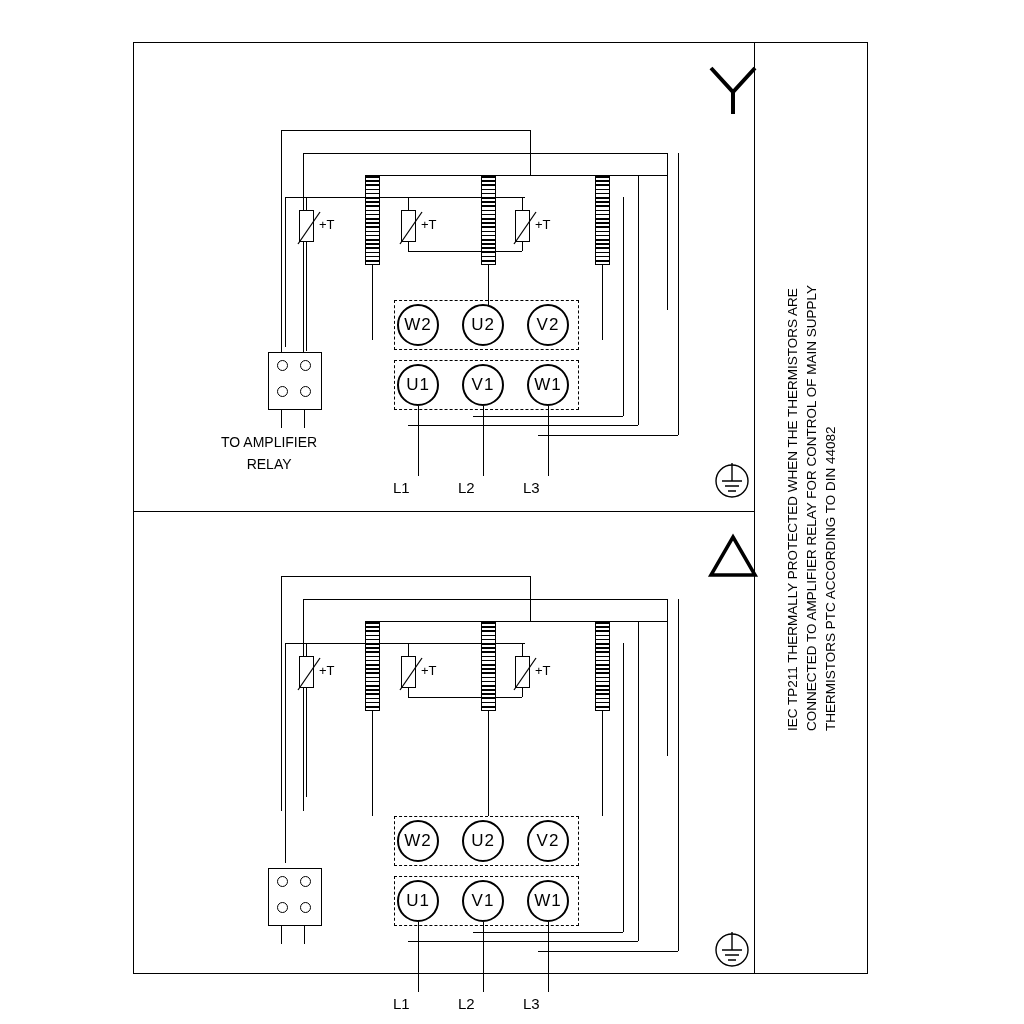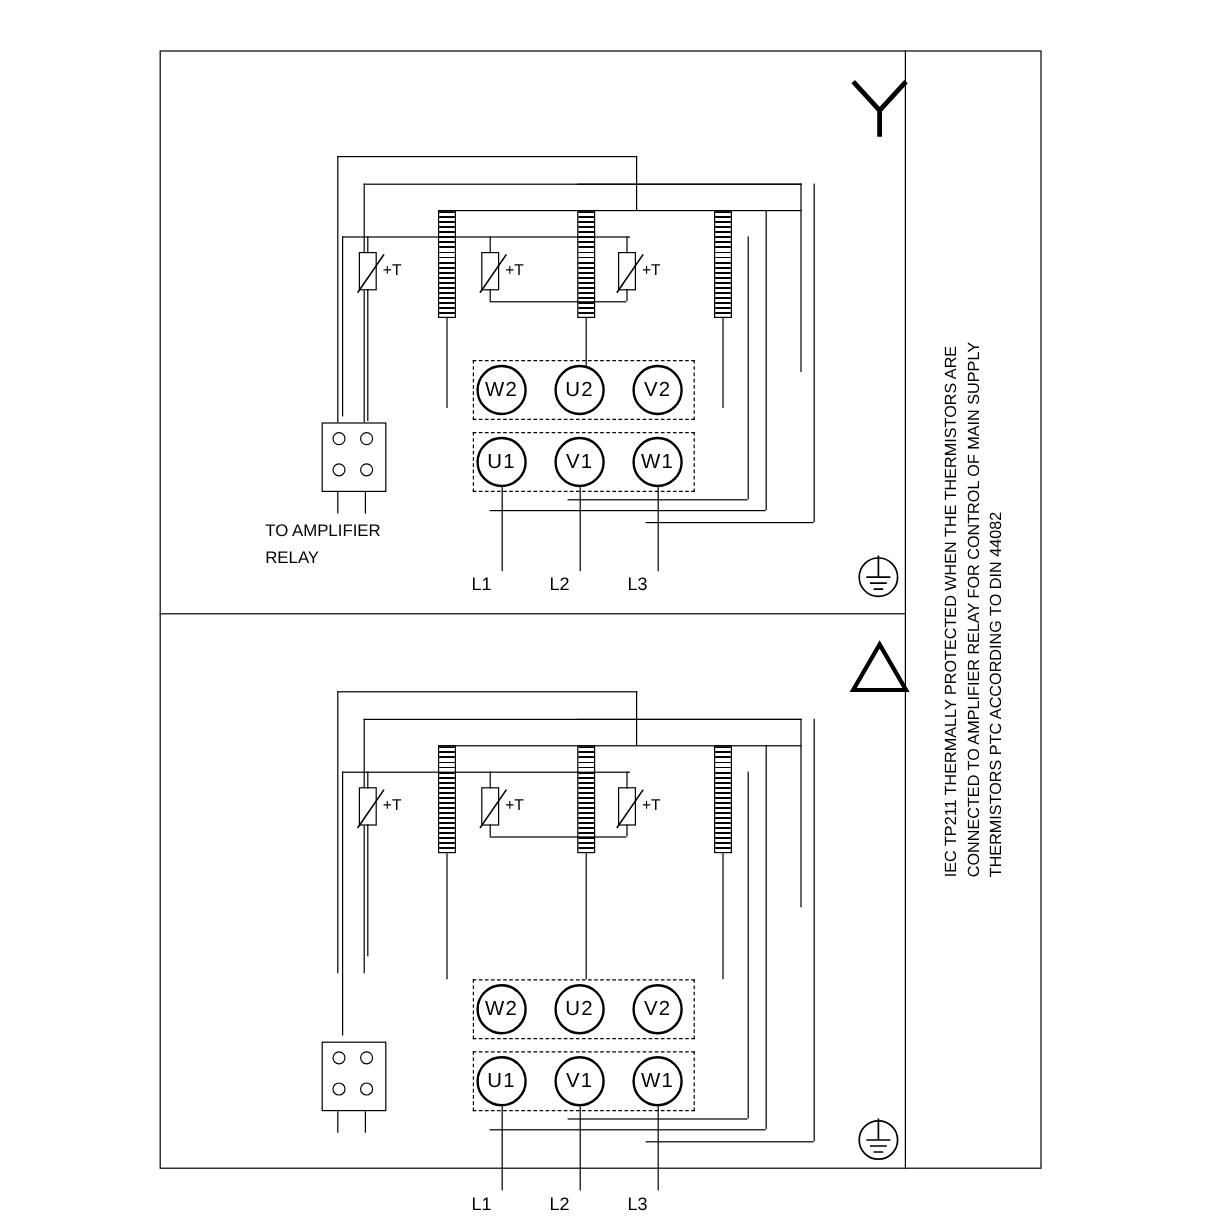--- a/index.html
+++ b/index.html
@@ -236,21 +236,21 @@
 
   <div class="connector" style="left:135px; top:310px;">
     <div class="pin" style="left:8px; top:7px;"></div>
     <div class="pin" style="left:31px; top:7px;"></div>
     <div class="pin" style="left:8px; top:33px;"></div>
     <div class="pin" style="left:31px; top:33px;"></div>
   </div>
   <div class="wire v" style="left:148px; top:368px; height:18px;"></div>
   <div class="wire v" style="left:171px; top:368px; height:18px;"></div>
 
-  <div class="amp-label" style="left:88px; top:390px;">TO AMPLIFIER
+  <div class="amp-label" style="left:88px; top:390px;text-align:center;">TO AMPLIFIER
 RELAY</div>
 
   <div class="dashbox" style="left:261px; top:258px; width:185px; height:50px;"></div>
   <div class="dashbox" style="left:261px; top:318px; width:185px; height:50px;"></div>
 
   <div class="terminal" style="left:264px; top:262px;">W2</div>
   <div class="terminal" style="left:329px; top:262px;">U2</div>
   <div class="terminal" style="left:394px; top:262px;">V2</div>
 
   <div class="terminal" style="left:264px; top:322px;">U1</div>

